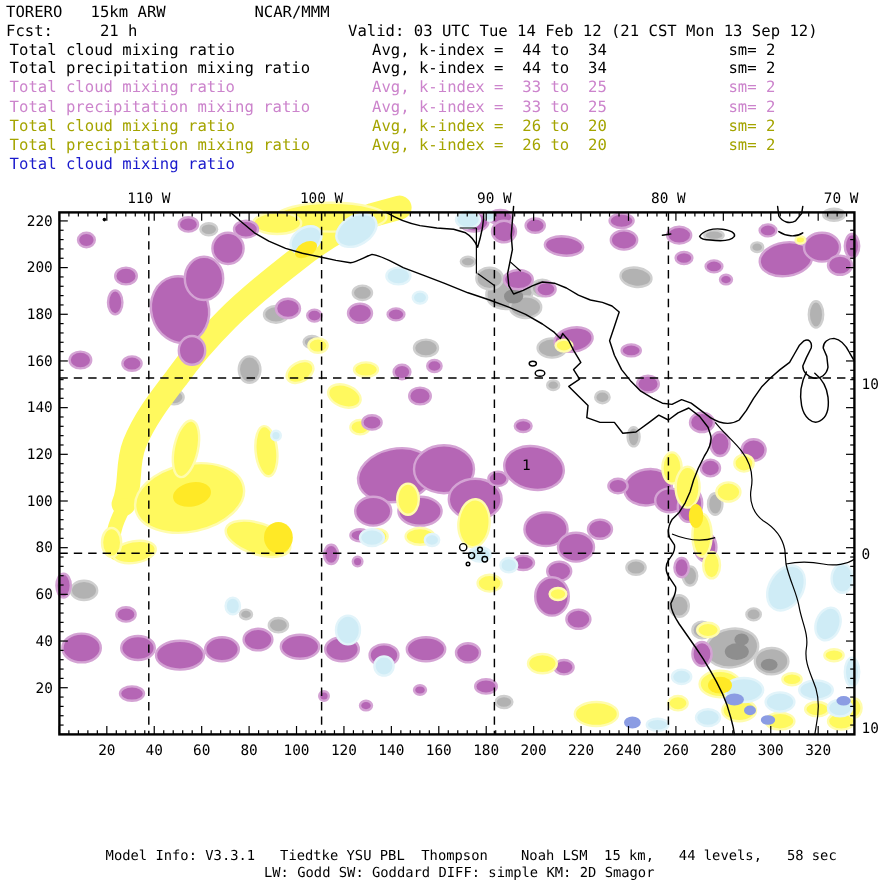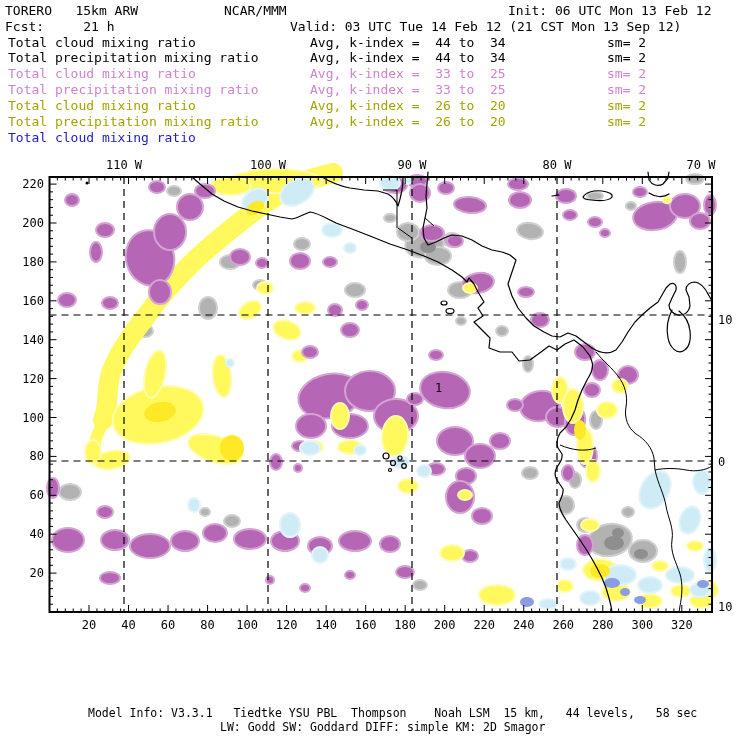--- a/index.html
+++ b/index.html
@@ -30,22 +30,21 @@
   .axis-text{font-family:"DejaVu Sans Mono","Liberation Mono",monospace;font-size:12px;fill:#000;}
 </style>
 </head>
 <body>
 
 <div class="page">
 
   <div>
     <div class="hline" style="top:3px;">
       <span class="hseg" style="left:5px">TORERO   15km ARW</span>
-      <span class="hseg" style="left:224px">NCAR/MMM</span>
-      <span class="hseg" style="left:508px">Init: 06 UTC Mon 13 Feb 12</span>
+      <span class="hseg" style="left:212px">NCAR/MMM</span>
     </div>
     <div class="hline" style="top:19px;">
       <span class="hseg" style="left:5px">Fcst:     21 h</span>
       <span class="hseg" style="left:290px">Valid: 03 UTC Tue 14 Feb 12 (21 CST Mon 13 Sep 12)</span>
     </div>
     <div class="hline row-black" style="top:35px;">
       <span class="hseg" style="left:8px">Total cloud mixing ratio</span>
       <span class="hseg" style="left:310px">Avg, k-index =  44 to  34</span>
       <span class="hseg" style="left:607px">sm= 2</span>
     </div>

